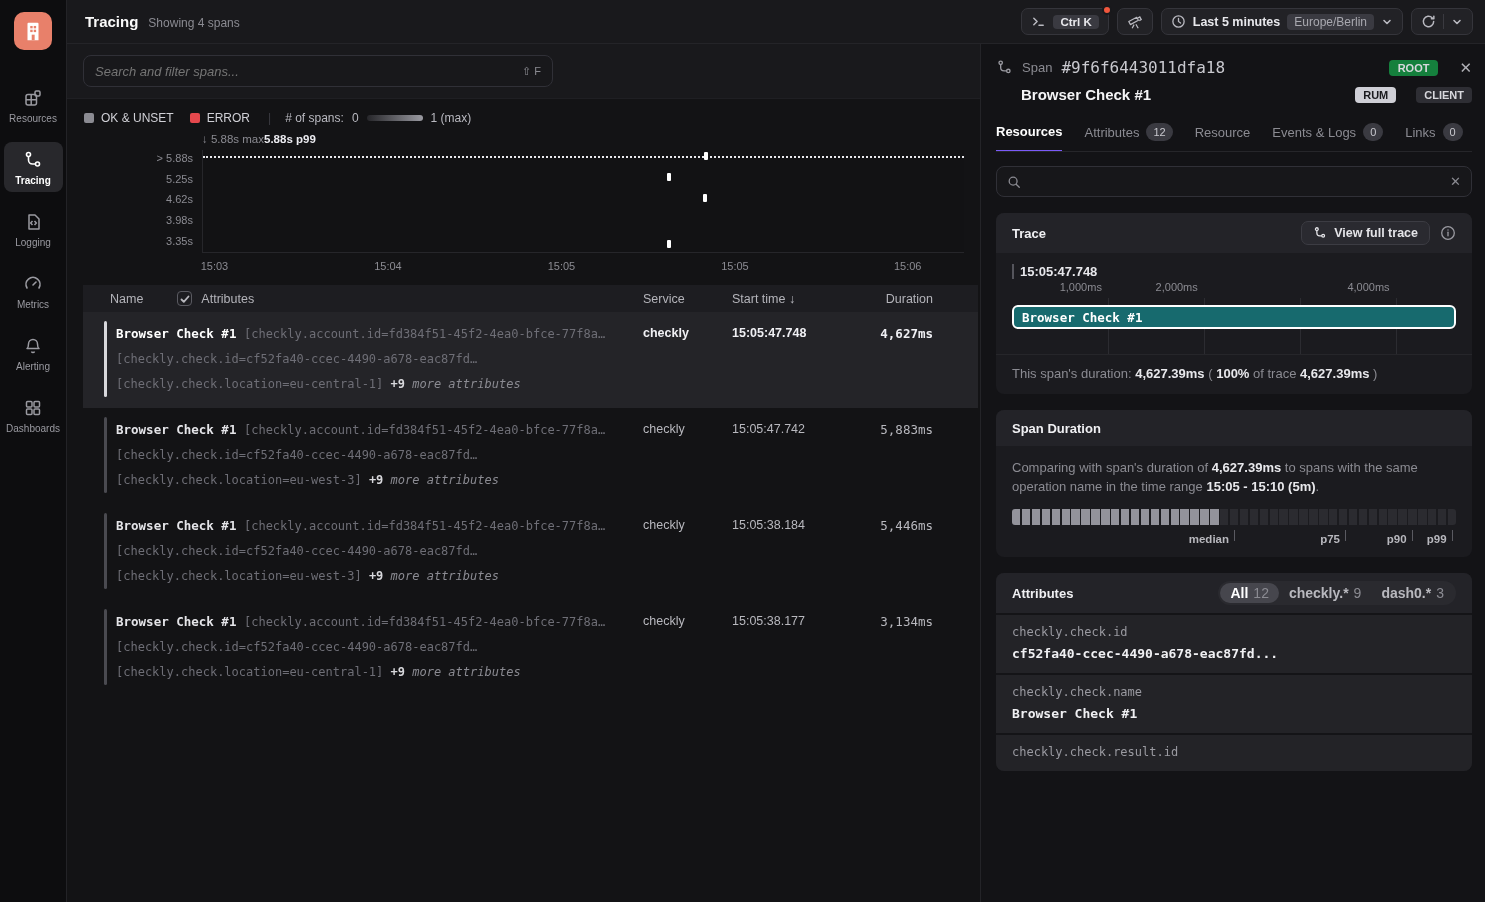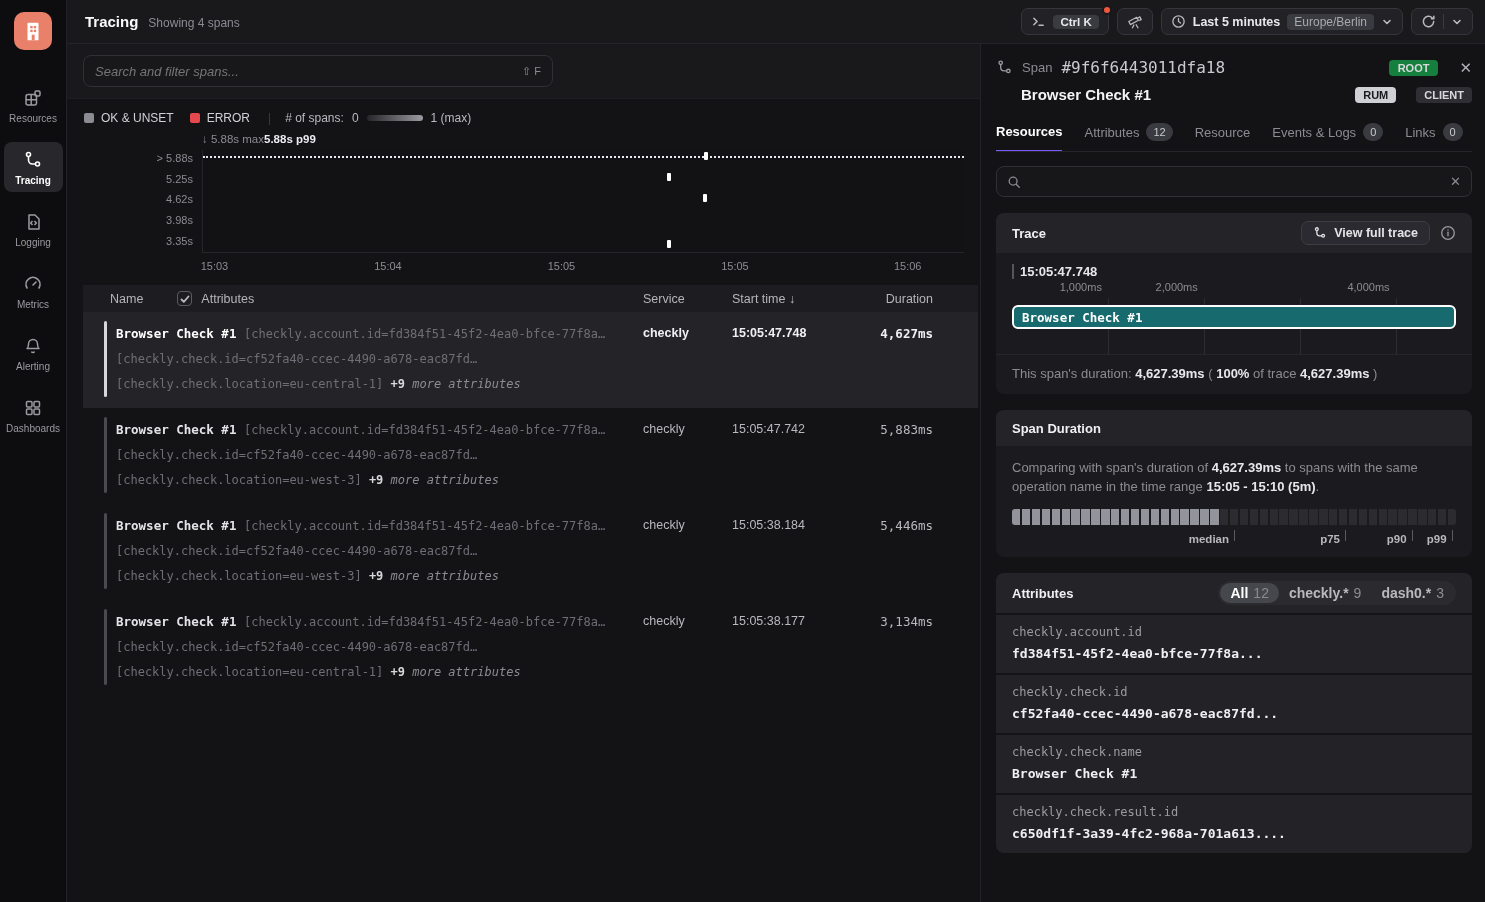--- a/index.html
+++ b/index.html
@@ -564,33 +564,28 @@
               <span class="pill">
                 <span>checkly.*</span>
                 <span class="pill-count">9</span>
               </span>
               <span class="pill">
                 <span>dash0.*</span>
                 <span class="pill-count">3</span>
               </span>
           </span>
         </div>
-        <div class="attr-row">
-            <div class="attr-key">checkly.account.id</div>
-            <div class="attr-val">fd384f51-45f2-4ea0-bfce-77f8a...</div>
-          </div>
           <div class="attr-row">
             <div class="attr-key">checkly.check.id</div>
             <div class="attr-val">cf52fa40-ccec-4490-a678-eac87fd...</div>
           </div>
           <div class="attr-row">
             <div class="attr-key">checkly.check.name</div>
             <div class="attr-val">Browser Check #1</div>
           </div>
           <div class="attr-row">
             <div class="attr-key">checkly.check.result.id</div>
-            <div class="attr-val">c650df1f-3a39-4fc2-968a-701a613....</div>
           </div>
 
       </div>
     </aside>
   </div>
 </div>
 
 </body></html>

